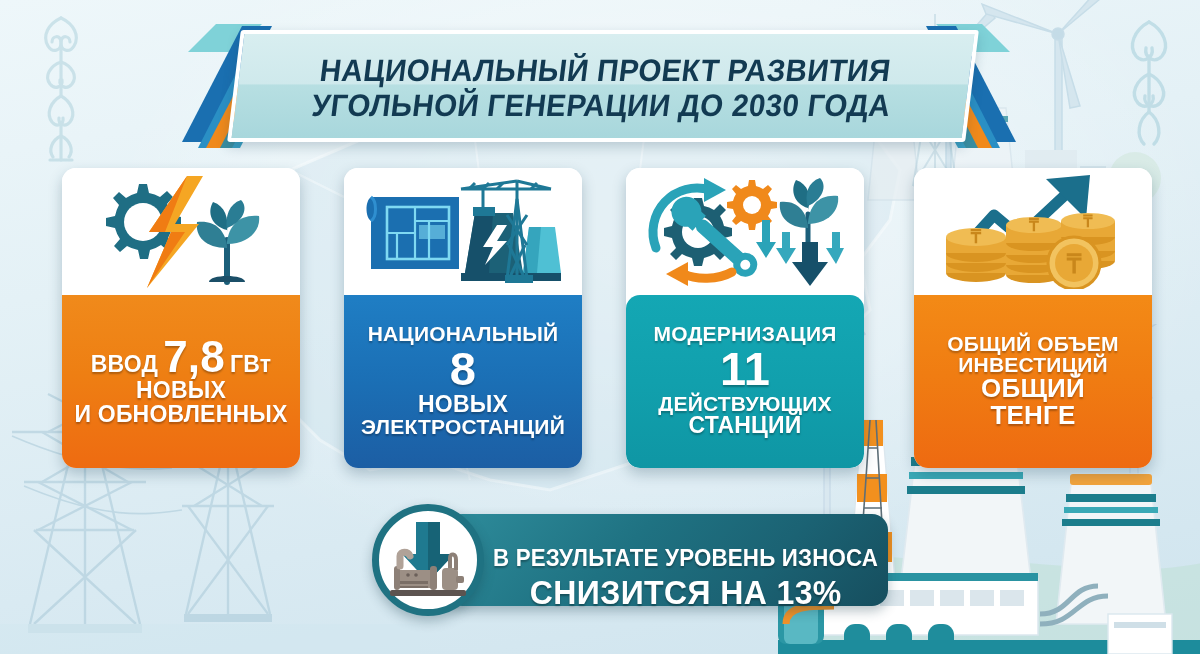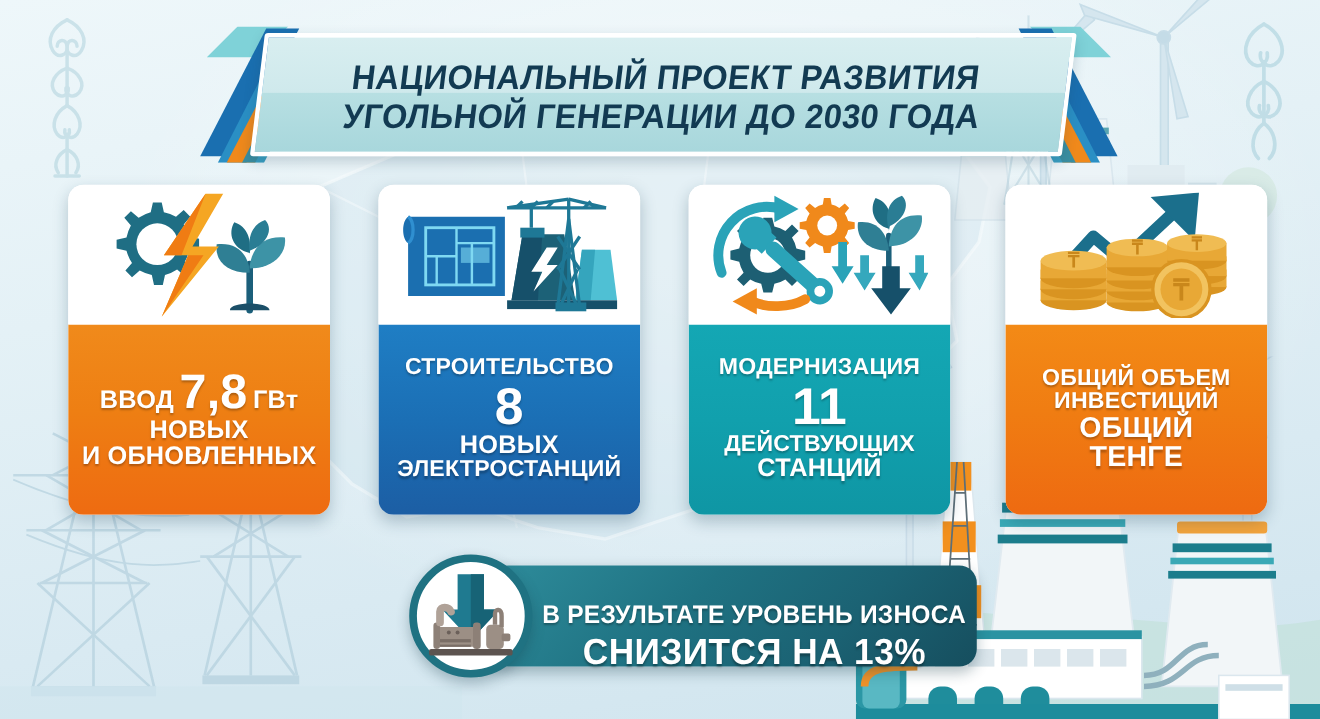--- a/index.html
+++ b/index.html
@@ -49,21 +49,21 @@
   .card.c1 { left:62px; }
   .card.c2 { left:344px; }
   .card.c3 { left:626px; }
   .card.c4 { left:914px; }
   .card-icon { position:relative; height:127px; background:#ffffff;
     display:flex; align-items:center; justify-content:center; }
   .card-body { height:173px; padding:8px 8px 10px; display:flex; flex-direction:column;
     align-items:center; justify-content:center; text-align:center; }
   .c1 .card-body { background:linear-gradient(180deg,#f08a1b 0%,#ee7f13 45%,#ee6b11 100%);align-items:center; }
   .c2 .card-body { background:linear-gradient(180deg,#1f7ec4 0%,#1b6fb5 50%,#1c5ea4 100%); }
-  .c3 .card-body { background:linear-gradient(180deg,#14a7b4 0%,#11a0ad 50%,#0f96a4 100%); }
+  .c3 .card-body { background:linear-gradient(180deg,#14a7b4 0%,#11a0ad 50%,#0f96a4 100%);border-radius:14px; }
   .c4 .card-body { background:linear-gradient(180deg,#f38a16 0%,#f07d12 45%,#ee6a11 100%); }
 
   .ct { color:#fff; font-weight:700; line-height:1.02; white-space:nowrap;
         text-shadow:0 2px 2px rgba(0,0,0,.28); letter-spacing:.2px; }
   .ct.sm  { font-size:23px; }
   .ct.sm2 { font-size:21px; }
   .ct.md  { font-size:26px; }
   .ct.big { font-size:47px; }
   .ct.num-inline { font-size:44px; }
   .row { display:flex; align-items:baseline; justify-content:center; gap:5px; }
@@ -368,21 +368,21 @@
           <path d="M144,70 L160,104 M160,70 L144,104"></path>
           <path d="M96,14 L186,14 M96,14 L152,6 M186,14 L152,6"></path>
           <path d="M104,14 L110,8 M118,14 L124,8 M132,14 L138,8 M166,14 L172,8"></path>
           <path d="M118,14 L118,32"></path>
         </g>
         <rect x="108" y="32" width="22" height="9" fill="#1e7896"></rect>
         <rect x="140" y="100" width="28" height="8" fill="#1e7896"></rect>
       </svg>
     </div>
     <div class="card-body">
-      <div class="ct sm2">СТРОИТЕЛЬСТВО</div>
+      <div class="ct sm2">НАЦИОНАЛЬНЫЙ</div>
       <div class="ct big">8</div>
       <div class="ct sm">НОВЫХ</div>
       <div class="ct sm2">ЭЛЕКТРОСТАНЦИЙ</div>
     </div>
   </div>
 
   <div class="card c3">
     <div class="card-icon">
       <svg width="198" height="112" viewBox="0 0 198 112">
 

